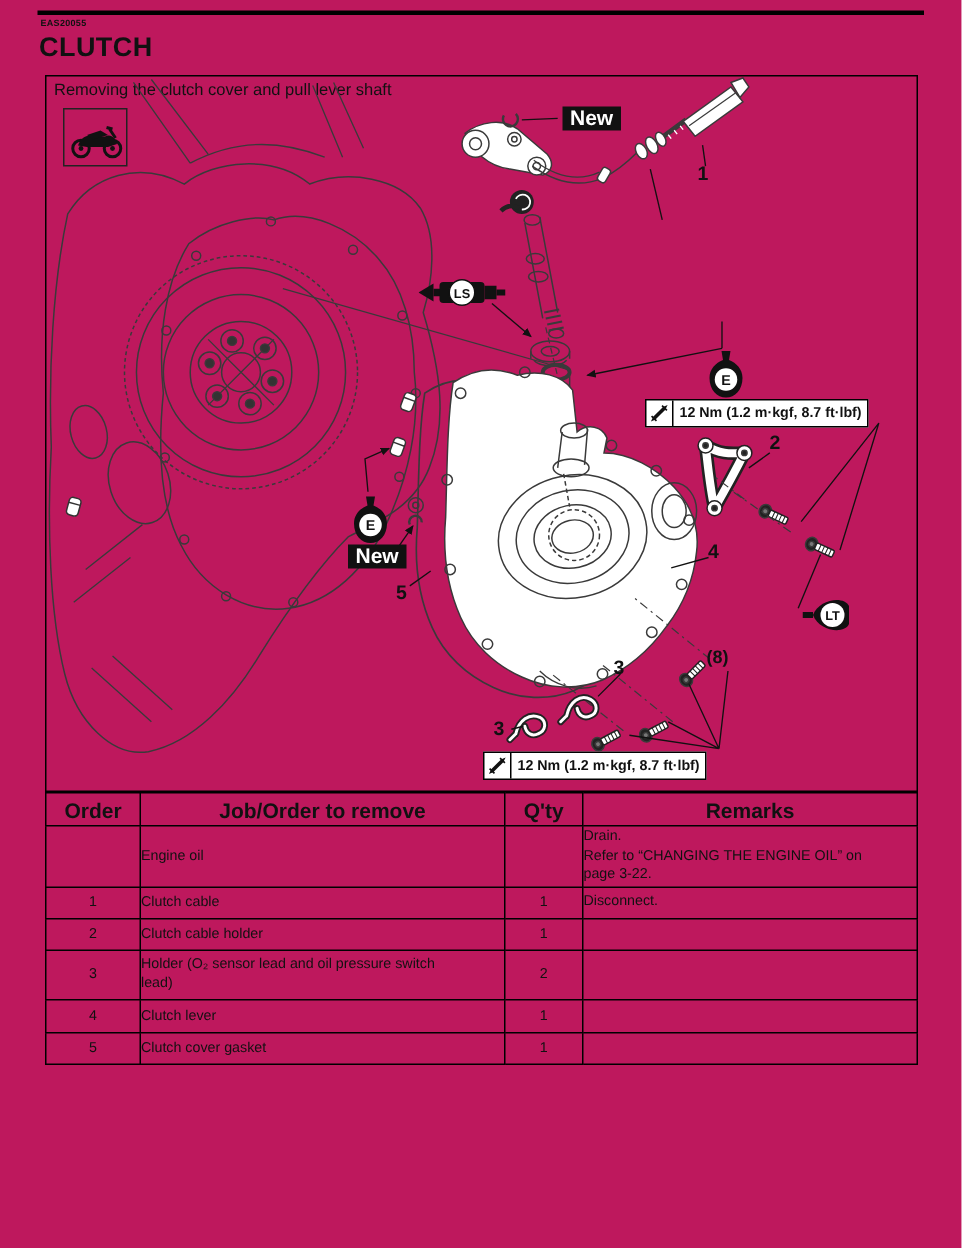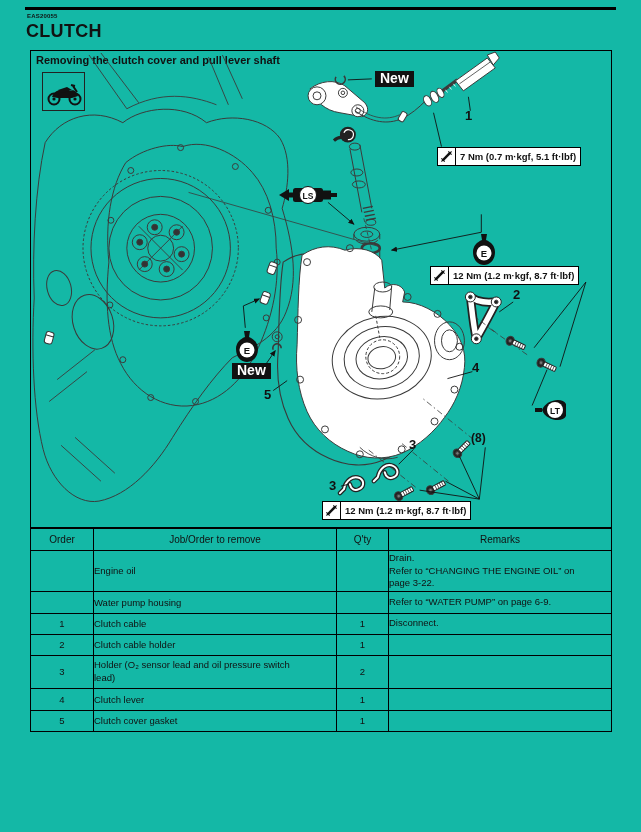--- a/index.html
+++ b/index.html
@@ -1,35 +1,35 @@
 <!DOCTYPE html>
 <html><head>
 <meta charset="utf-8">
 <style>
   html,body{margin:0;padding:0;background:#fff;}
-  .page{position:relative;width:641px;height:832px;background:#14b8a6;overflow:hidden;
+  .page{position:relative;width:641px;height:832px;background:#be185d;overflow:hidden;
         font-family:"Liberation Sans","DejaVu Sans",sans-serif;color:#111;}
   .toprule{position:absolute;left:25px;top:7px;width:591px;height:3px;background:#000;}
   .doccode{position:absolute;left:27px;top:13px;font-size:6px;font-weight:bold;letter-spacing:.2px;}
   .pagetitle{position:absolute;left:26px;top:21px;font-size:18px;font-weight:bold;letter-spacing:.3px;}
   .figure{position:absolute;left:30px;top:50px;width:582px;height:478px;border:1.5px solid #000;box-sizing:border-box;}
-  .figtitle{position:absolute;left:5px;top:3px;font-size:11px;font-weight:bold;}
+  .figtitle{position:absolute;left:5px;top:3px;font-size:11px;font-weight:normal;}
   .thumb{position:absolute;left:11px;top:21px;width:43px;height:39px;border:1.5px solid #222;box-sizing:border-box;display:flex;align-items:center;justify-content:center;}
   .art{position:absolute;left:0;top:0;width:100%;height:100%;}
   .newbadge{position:absolute;background:#111;color:#fff;font-size:14px;font-weight:bold;
             padding:1px 5px 2px 5px;line-height:13px;}
   .tqbox{position:absolute;display:flex;align-items:stretch;border:1.3px solid #000;background:#fff;height:17px;box-sizing:content-box;}
   .tqicon{width:17px;display:flex;align-items:center;justify-content:center;border-right:1.3px solid #000;}
   .tqtext{font-size:9.5px;font-weight:bold;padding:0 4px;white-space:nowrap;display:flex;align-items:center;}
   .callout{position:absolute;font-size:13px;font-weight:bold;}
   .callout.small{font-size:12px;}
   .sym{position:absolute;}
   .parts{position:absolute;left:30px;top:528px;width:581px;border-collapse:collapse;table-layout:fixed;}
   .parts td,.parts th{border:1.4px solid #000;font-size:9.5px;padding:1px 0;vertical-align:middle;box-sizing:border-box;}
-  .parts th{font-size:10px;font-weight:normal;text-align:center;padding:2px 2px;}
+  .parts th{font-size:14px;font-weight:bold;text-align:center;padding:2px 2px;}
   .cc{text-align:center;}
   .pre{white-space:pre-line;line-height:12.5px;}
   svg text{font-family:"Liberation Sans","DejaVu Sans",sans-serif;}
 </style>
 </head>
 <body>
 
 <div class="page">
   <div class="toprule"></div>
   <div class="doccode">EAS20055</div>
@@ -226,30 +226,20 @@
           <path d="M215,278 L213,256 L229,249" marker-end="url(#ah)"></path>
           <path d="M236,314 L245,301" marker-end="url(#ah)"></path>
           <path d="M298,152 L324,174" marker-end="url(#ah)"></path>
         </g>
       </g>
     </svg>
 
     <div class="newbadge" style="left:344px;top:20px;">New</div>
     <div class="newbadge" style="left:201px;top:312px;">New</div>
 
-    <div class="tqbox" style="left:406px;top:96px;">
-      <span class="tqicon">
-        <svg width="13" height="13" viewBox="0 0 14 14">
-            <path d="M3.2,10.8 L10.8,3.2" stroke="#111" stroke-width="2.6"></path>
-            <path d="M1,13 L4,11.6 L2.4,10 Z M13,1 L10,2.4 L11.6,4 Z" fill="#111"></path>
-            <path d="M1.5,9 L5,12.5 M9,1.5 L12.5,5" stroke="#111" stroke-width="1.2"></path>
-          </svg>
-      </span>
-      <span class="tqtext">7 Nm (0.7 m·kgf, 5.1 ft·lbf)</span>
-    </div>
     <div class="tqbox" style="left:399px;top:215px;">
       <span class="tqicon">
         <svg width="13" height="13" viewBox="0 0 14 14">
             <path d="M3.2,10.8 L10.8,3.2" stroke="#111" stroke-width="2.6"></path>
             <path d="M1,13 L4,11.6 L2.4,10 Z M13,1 L10,2.4 L11.6,4 Z" fill="#111"></path>
             <path d="M1.5,9 L5,12.5 M9,1.5 L12.5,5" stroke="#111" stroke-width="1.2"></path>
           </svg>
       </span>
       <span class="tqtext">12 Nm (1.2 m·kgf, 8.7 ft·lbf)</span>
     </div>
@@ -314,26 +304,20 @@
       <th>Remarks</th>
     </tr>
     <tr style="height:38px">
       <td class="cc"></td>
       <td>Engine oil</td>
       <td class="cc"></td>
       <td class="pre">Drain.
 Refer to “CHANGING THE ENGINE OIL” on
 page 3-22.</td>
     </tr>
-    <tr style="height:22px">
-      <td class="cc"></td>
-      <td>Water pump housing</td>
-      <td class="cc"></td>
-      <td class="pre">Refer to “WATER PUMP” on page 6-9.</td>
-    </tr>
     <tr style="height:21px">
       <td class="cc">1</td>
       <td>Clutch cable</td>
       <td class="cc">1</td>
       <td class="pre">Disconnect.</td>
     </tr>
     <tr style="height:21px">
       <td class="cc">2</td>
       <td>Clutch cable holder</td>
       <td class="cc">1</td>

